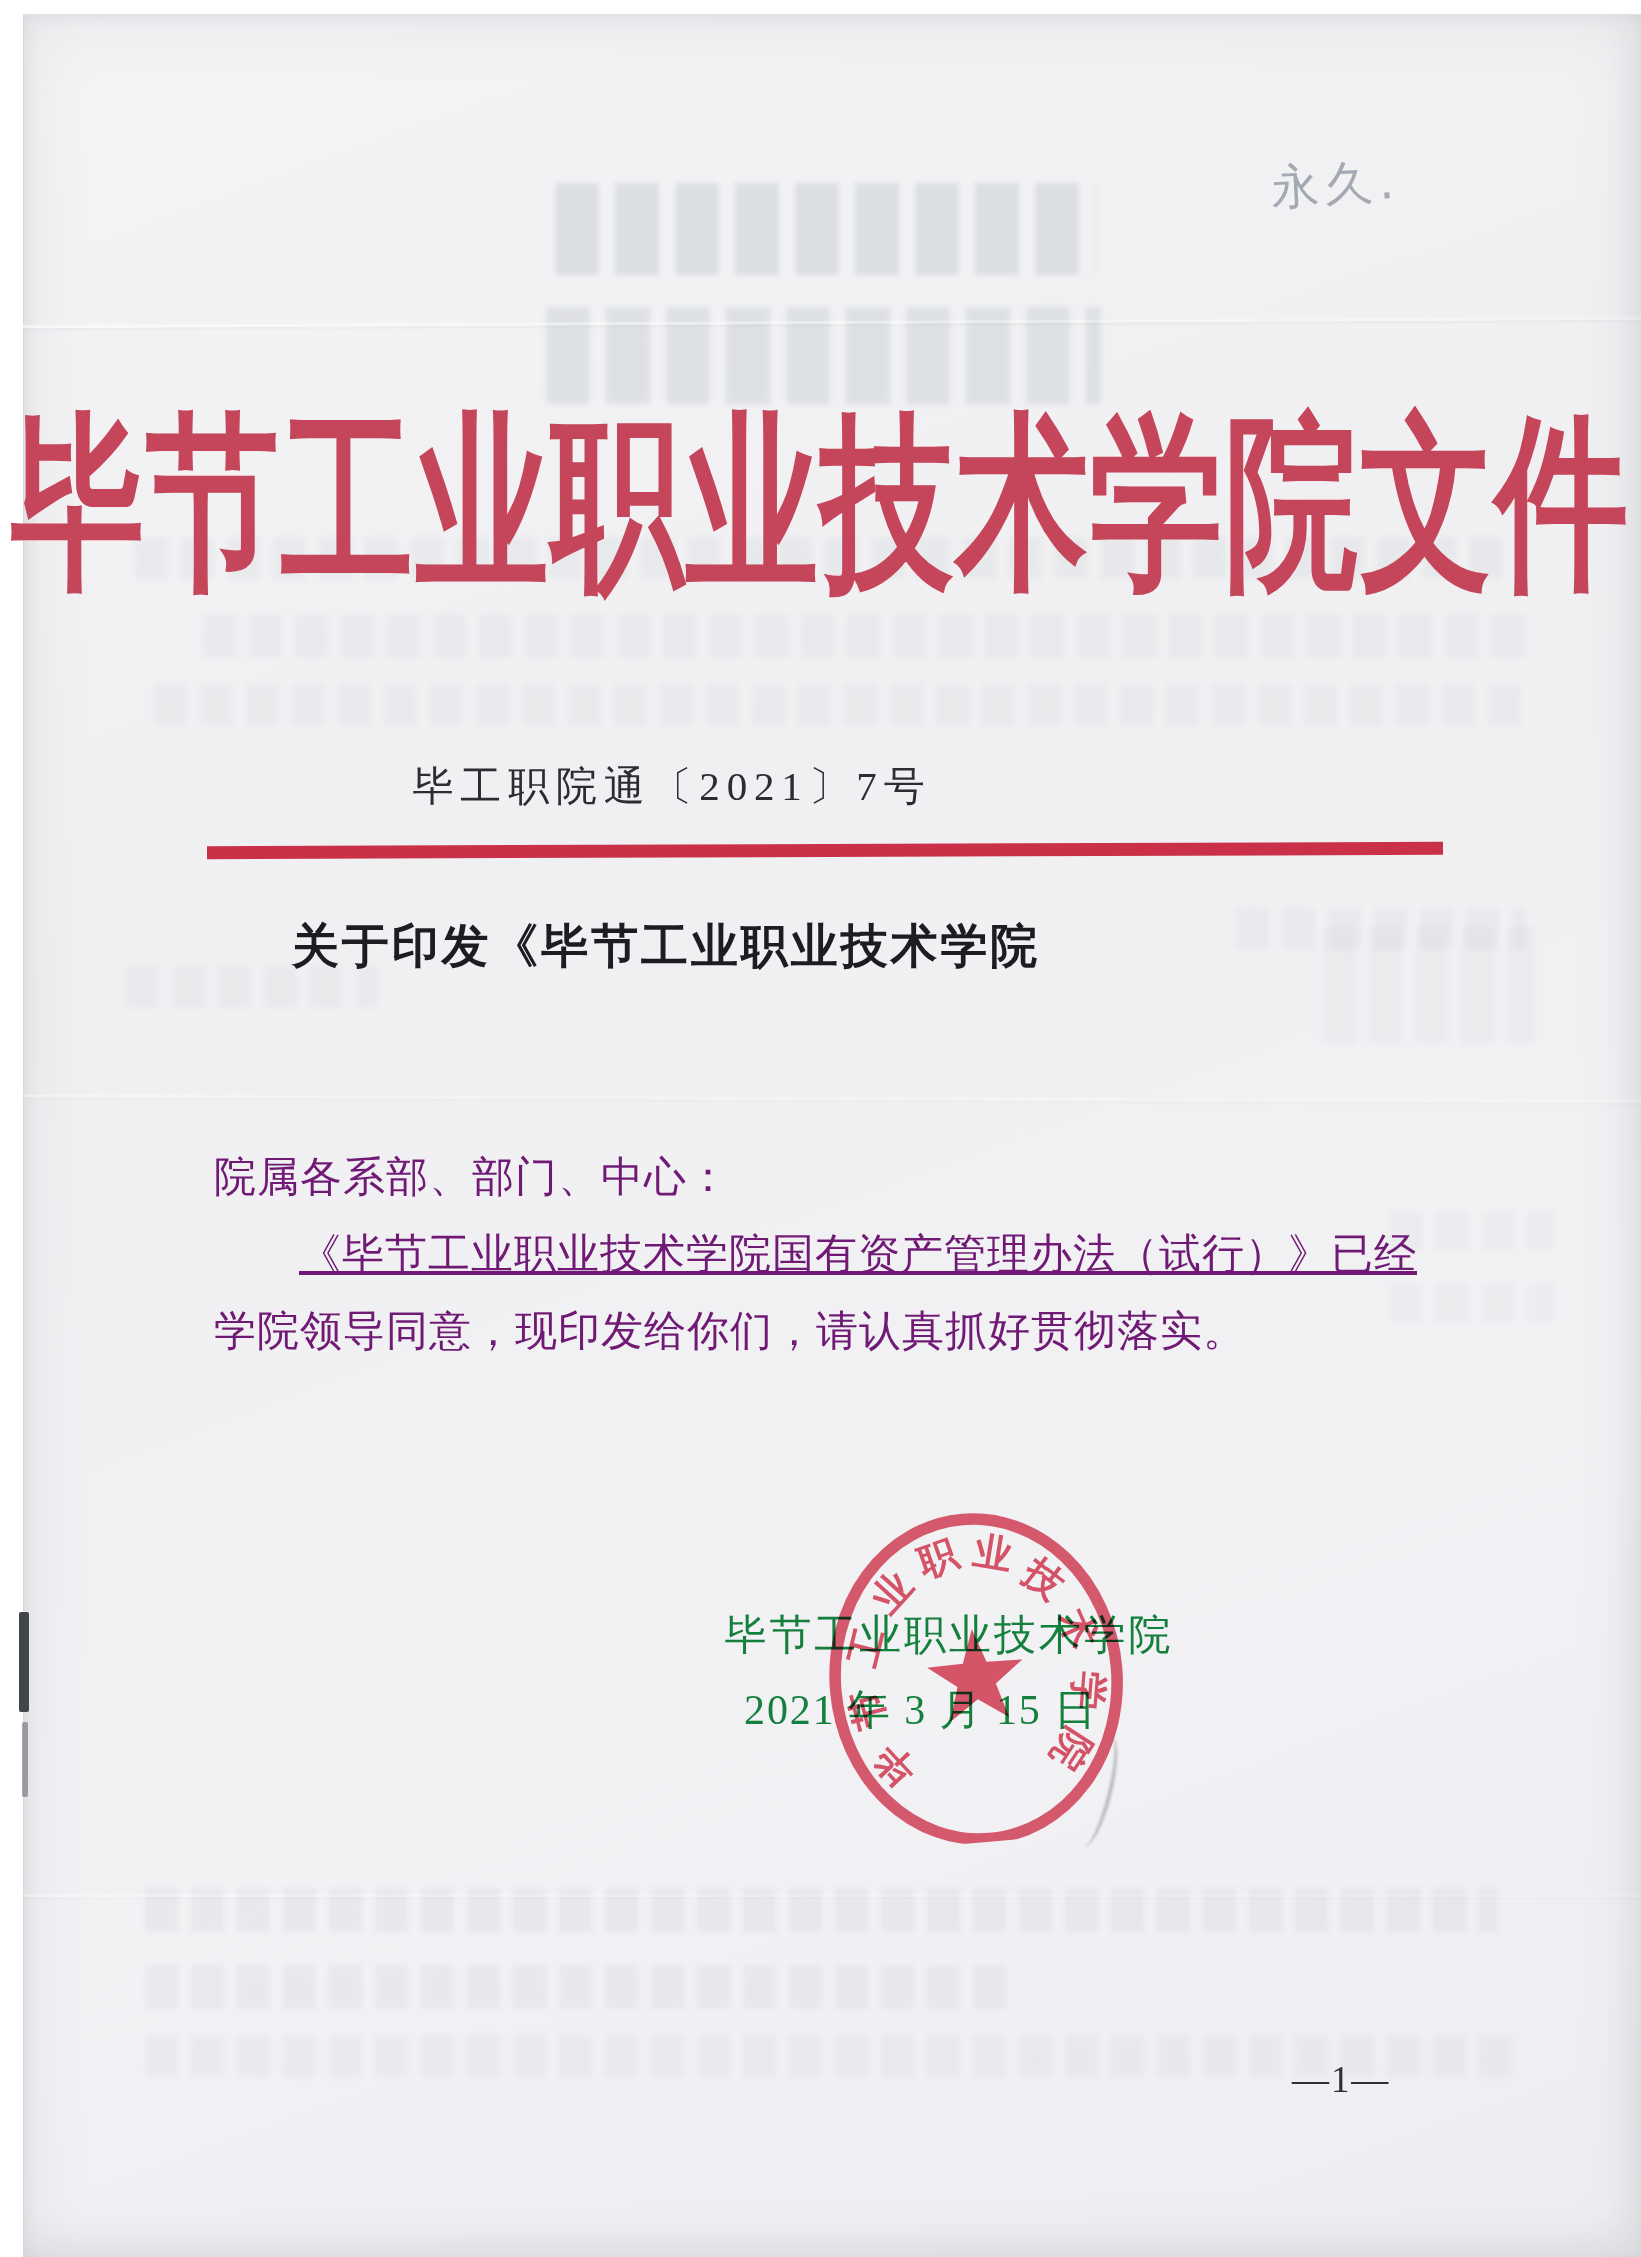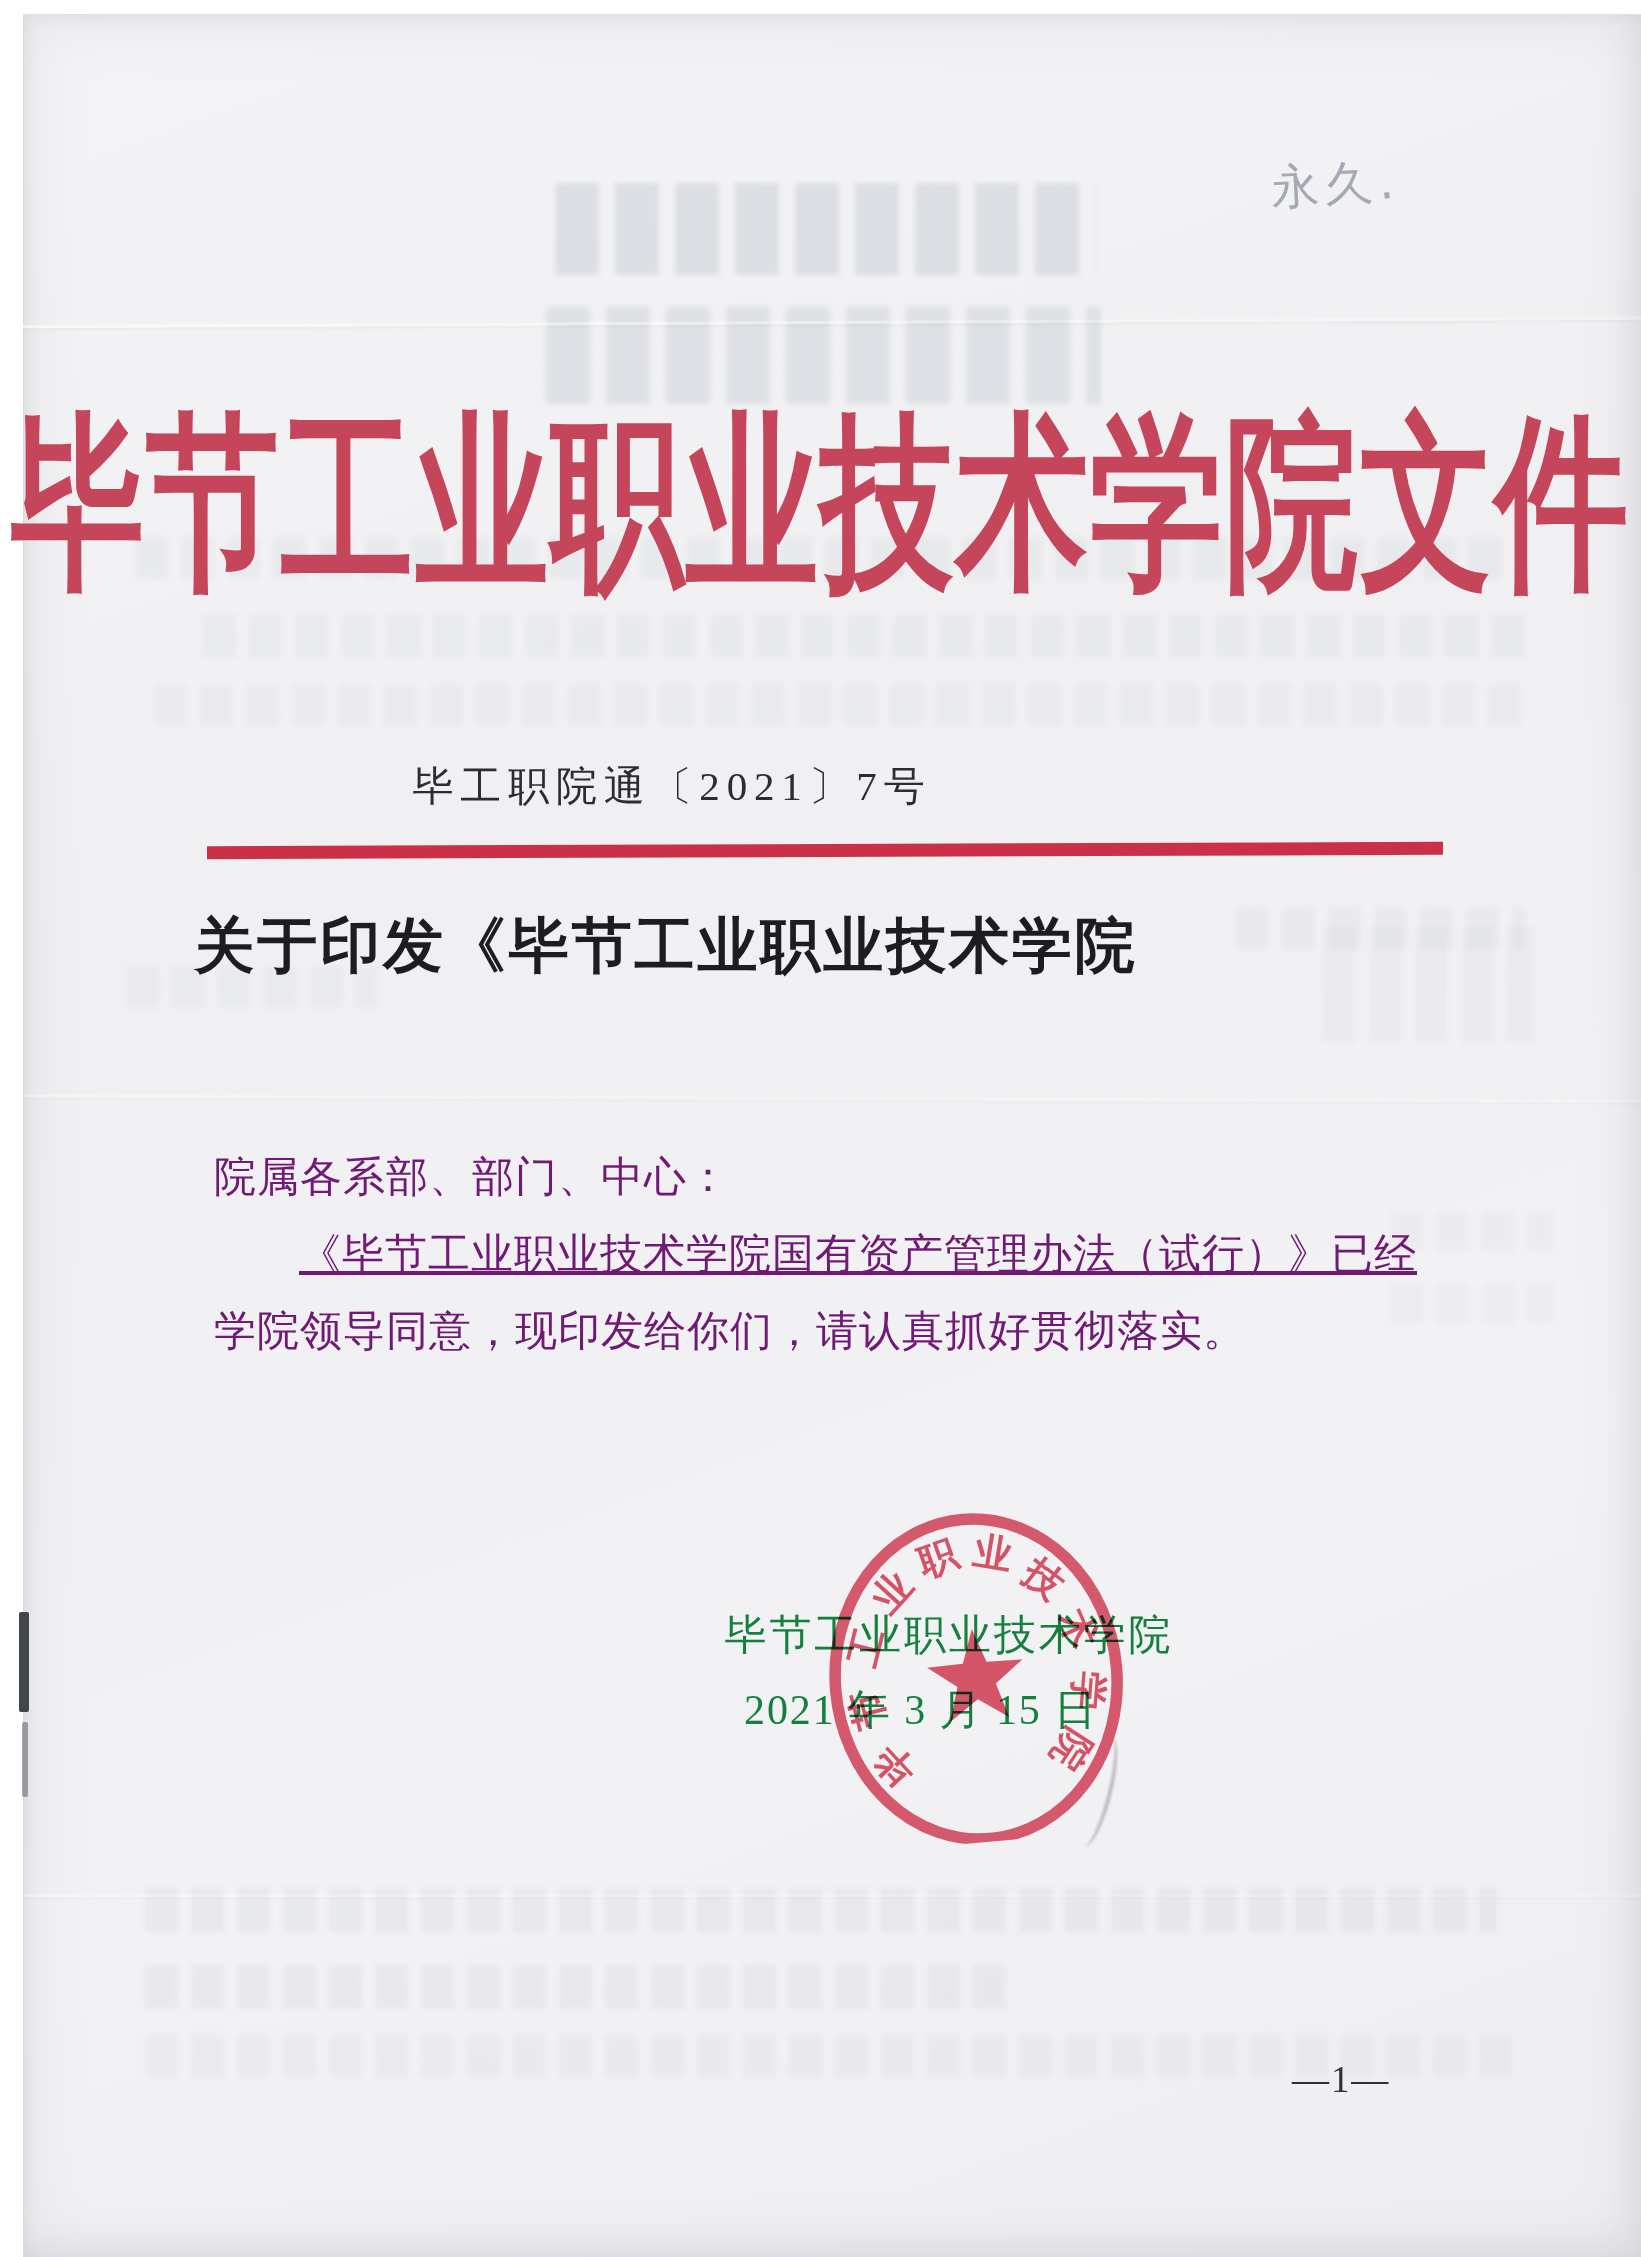--- a/index.html
+++ b/index.html
@@ -41,21 +41,21 @@
   .doc-number{
     position:absolute;left:0;top:759px;width:1344px;text-align:center;
     font-size:41px;color:#2c2c31;letter-spacing:6.8px;
   }
   .red-rule{
     position:absolute;left:207px;top:844px;width:1236px;height:12.6px;
     background:#ca3148;transform:rotate(-.2deg);
   }
   .notice-title{
     position:absolute;left:0;top:911px;width:1332px;text-align:center;
-    font-size:60px;font-weight:700;color:#1d1d21;line-height:71px;letter-spacing:2.9px;
+    font-size:47px;font-weight:700;color:#1d1d21;line-height:71px;letter-spacing:2.9px;
   }
   .body-block{
     position:absolute;left:214px;top:1139px;width:1246px;
     font-size:42px;color:#701a75;line-height:77px;letter-spacing:1px;
   }
   .body-block .indent{padding-left:85px;text-decoration:underline;}
   .closer-line{
     position:absolute;white-space:nowrap;transform:translateX(-50%);
     font-size:42px;color:#15803d;letter-spacing:2.9px;
   }

